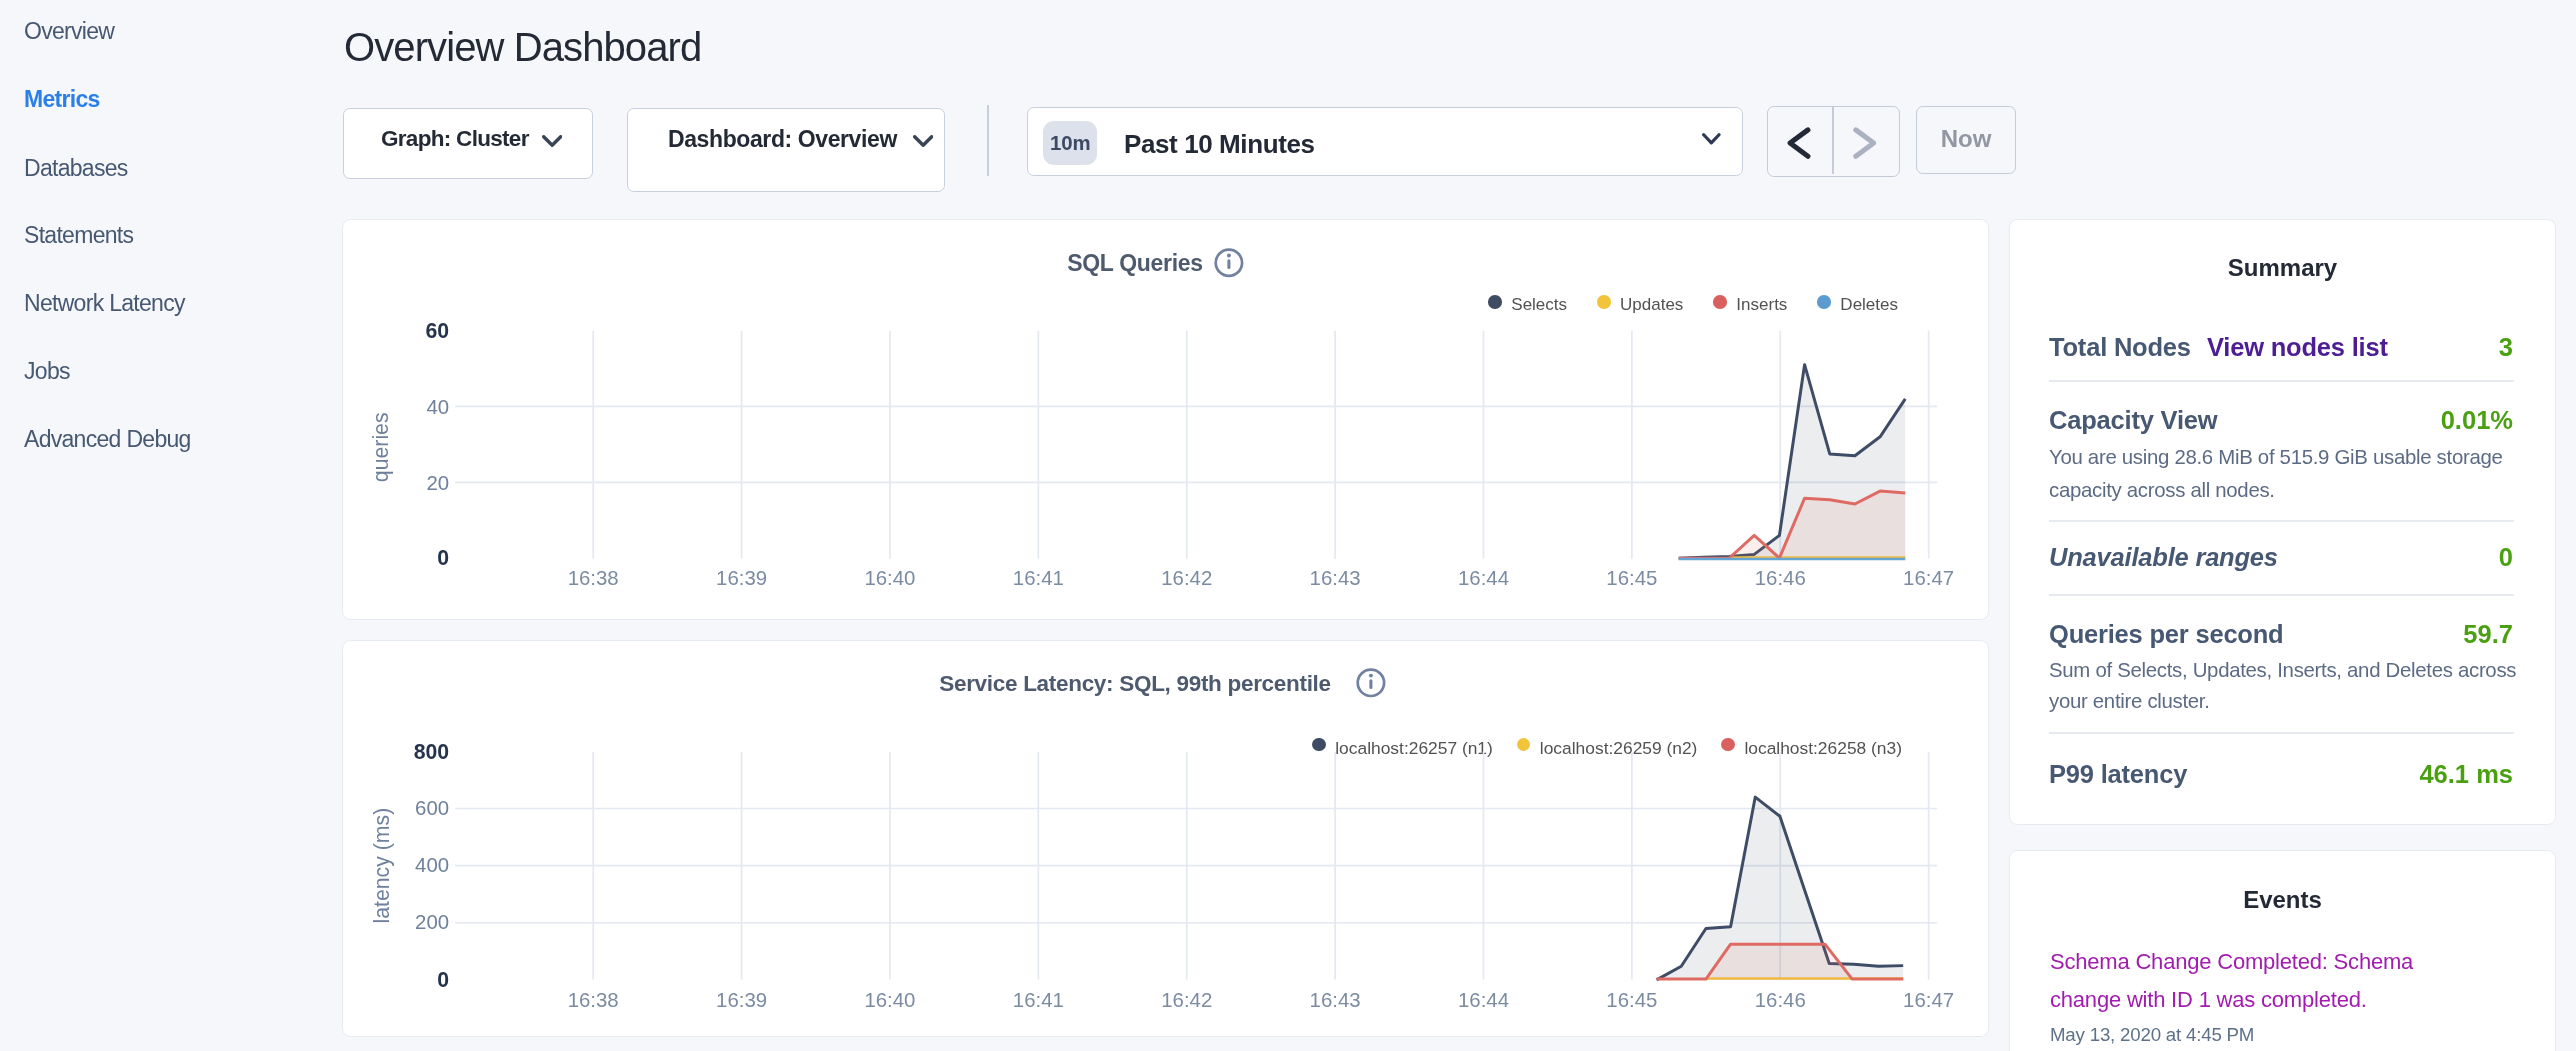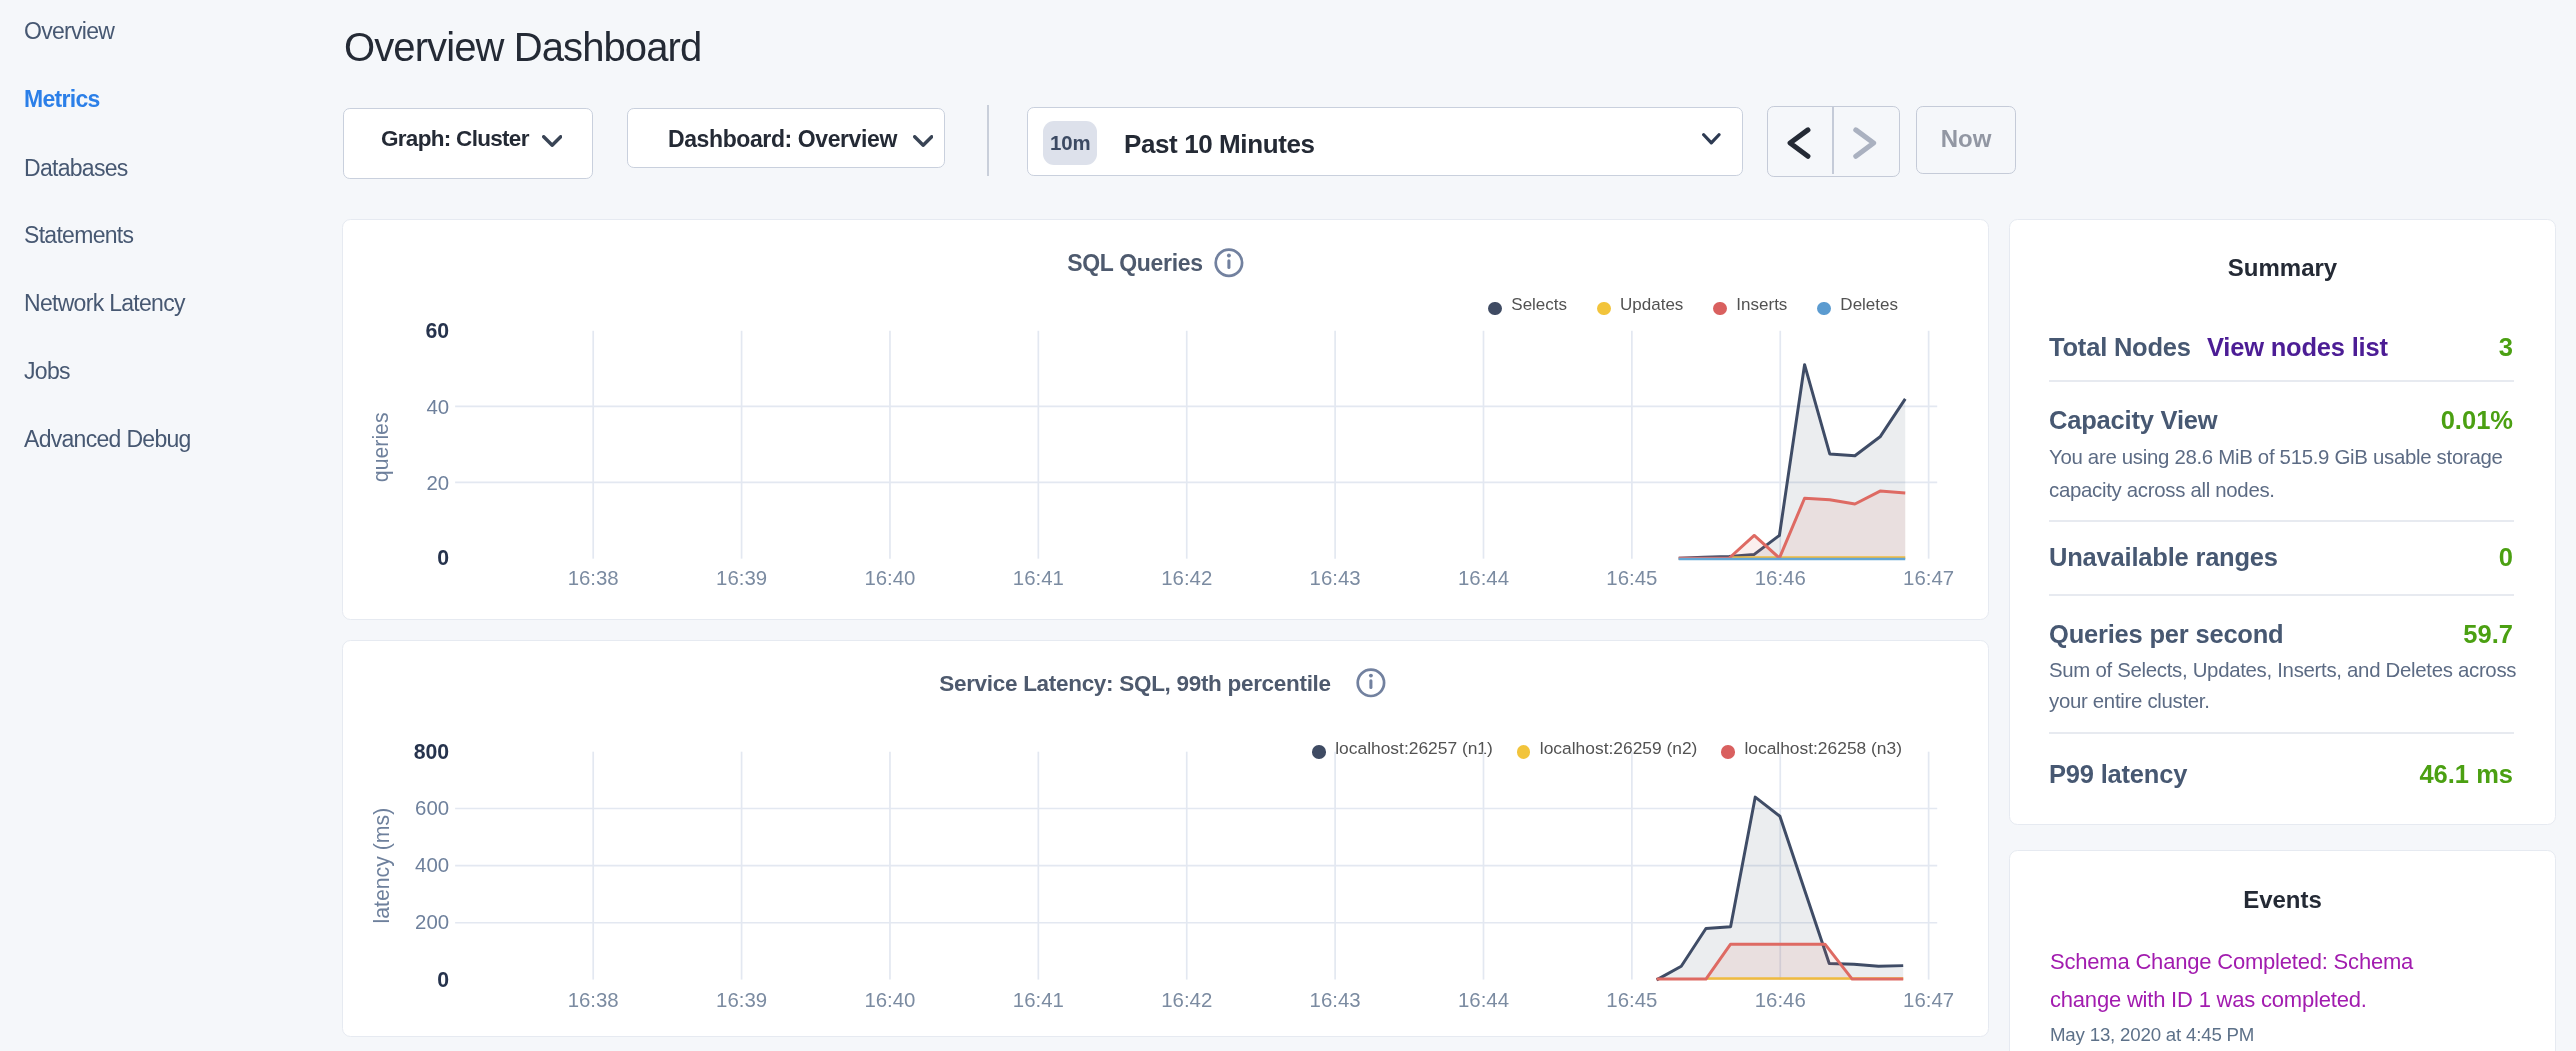--- a/index.html
+++ b/index.html
@@ -7,21 +7,21 @@
     font-family:"Liberation Sans", sans-serif; }
   .abs { position:absolute; }
   .nav { position:absolute; left:24px; font-size:23px; line-height:31px; color:#475872; letter-spacing:-0.7px; }
   .nav.active { color:#2b7fe8; font-weight:700; }
   .card { position:absolute; background:#fff; border:1.7px solid #e6eaf1; border-radius:8.5px; }
   .selbox { position:absolute; background:#fff; border:1.7px solid #c9d0dd; border-radius:6.8px; }
   .selbox span { position:absolute; font-weight:700; color:#242a35; font-size:23px; letter-spacing:-0.4px; white-space:nowrap; }
   .obox { position:absolute; border:1.7px solid #c5cbd8; border-radius:6.8px; }
   .ctitle { position:absolute; font-weight:700; color:#4e5a6e; line-height:31px; letter-spacing:-0.3px; white-space:nowrap; transform:translateX(-50%); }
   .legend { position:absolute; display:flex; align-items:center; color:#525252; font-size:17px; }
-  .legend .it { display:flex; align-items:flex-end; white-space:nowrap; }
+  .legend .it { display:flex; align-items:flex-start; white-space:nowrap; }
   .legend .dot { width:13.6px; height:13.6px; border-radius:50%; margin-right:9.4px; flex:none; }
   .slab { position:absolute; font-weight:700; color:#475872; font-size:25.5px; line-height:29px; letter-spacing:-0.2px; white-space:nowrap; }
   .sval { position:absolute; font-weight:700; color:#4ba012; font-size:25.5px; line-height:29px; right:63px; white-space:nowrap; }
   .sdiv { position:absolute; left:2049px; width:465px; height:1.7px; background:#e7eaf0; }
   .ssub { position:absolute; left:2049px; color:#5c6b84; font-size:20.4px; line-height:33px; letter-spacing:-0.3px; white-space:nowrap; }
 </style>
 </head>
 <body>
 
 <div class="nav" style="top:16px;">Overview</div>
@@ -33,21 +33,21 @@
 <div class="nav" style="top:424px;">Advanced Debug</div>
 
 <div class="abs" style="left:344px; top:25px; font-size:40px; color:#242a35; letter-spacing:-0.9px;">Overview Dashboard</div>
 
 <div class="selbox" style="left:343px; top:108px; width:250px; height:71px;">
   <span style="left:37px; top:16.6px; font-size:22.5px; letter-spacing:-0.7px;">Graph: Cluster</span>
   <svg width="20.4" height="12" style="position:absolute; left:198px; top:25.5px;" viewBox="0 0 24 14">
     <polyline points="2,2 12,12 22,2" fill="none" stroke="#394455" stroke-width="4" stroke-linecap="round" stroke-linejoin="round"></polyline>
   </svg>
 </div>
-<div class="selbox" style="left:627px; top:108px; width:318px; height:60px;">
+<div class="selbox" style="left:627px; top:108px; width:318px; height:84px;">
   <span style="left:40px; top:17px;">Dashboard: Overview</span>
   <svg width="20.4" height="12" style="position:absolute; left:285px; top:25.5px;" viewBox="0 0 24 14">
     <polyline points="2,2 12,12 22,2" fill="none" stroke="#394455" stroke-width="4" stroke-linecap="round" stroke-linejoin="round"></polyline>
   </svg>
 </div>
 <div class="abs" style="left:987px; top:105px; width:1.7px; height:71px; background:#c9cfda;"></div>
 <div class="selbox" style="left:1027px; top:107px; width:716px; height:69px;">
   <div class="abs" style="left:15.3px; top:12.8px; width:54px; height:44px; background:#dde1eb; border-radius:11px; text-align:center; font-weight:700; font-size:20.4px; color:#3c4a63; line-height:44px;">10m</div>
   <span style="left:96px; top:21px; font-size:26px; letter-spacing:-0.4px;">Past 10 Minutes</span>
   <svg width="18.7" height="12" style="position:absolute; left:674px; top:25px;" viewBox="0 0 22 14">
@@ -89,21 +89,21 @@
 
 <div class="abs" style="left:2009px; top:252px; width:547px; text-align:center; font-weight:700; font-size:24px; line-height:31px; color:#242a35;">Summary</div>
 <div class="slab" style="left:2049px; top:333px;">Total Nodes</div>
 <div class="abs" style="left:2207px; top:333px; font-weight:700; font-size:25.5px; line-height:29px; color:#4c1d95; letter-spacing:-0.2px;">View nodes list</div>
 <div class="sval" style="top:333px;">3</div>
 <div class="sdiv" style="top:380px;"></div>
 <div class="slab" style="left:2049px; top:406px;">Capacity View</div>
 <div class="sval" style="top:406px;">0.01%</div>
 <div class="ssub" style="top:441px;">You are using 28.6 MiB of 515.9 GiB usable storage<br>capacity across all nodes.</div>
 <div class="sdiv" style="top:520px;"></div>
-<div class="slab" style="left:2049px; top:543px;">Unavailable ranges</div>
+<div class="slab" style="left:2049px; top:543px;font-style:italic;">Unavailable ranges</div>
 <div class="sval" style="top:543px;">0</div>
 <div class="sdiv" style="top:594px;"></div>
 <div class="slab" style="left:2049px; top:620px;">Queries per second</div>
 <div class="sval" style="top:620px;">59.7</div>
 <div class="ssub" style="top:655px; line-height:31px;">Sum of Selects, Updates, Inserts, and Deletes across<br>your entire cluster.</div>
 <div class="sdiv" style="top:732px;"></div>
 <div class="slab" style="left:2049px; top:760px;">P99 latency</div>
 <div class="sval" style="top:760px;">46.1 ms</div>
 
 <div class="abs" style="left:2009px; top:884px; width:547px; text-align:center; font-weight:700; font-size:24px; line-height:31px; color:#242a35;">Events</div>

